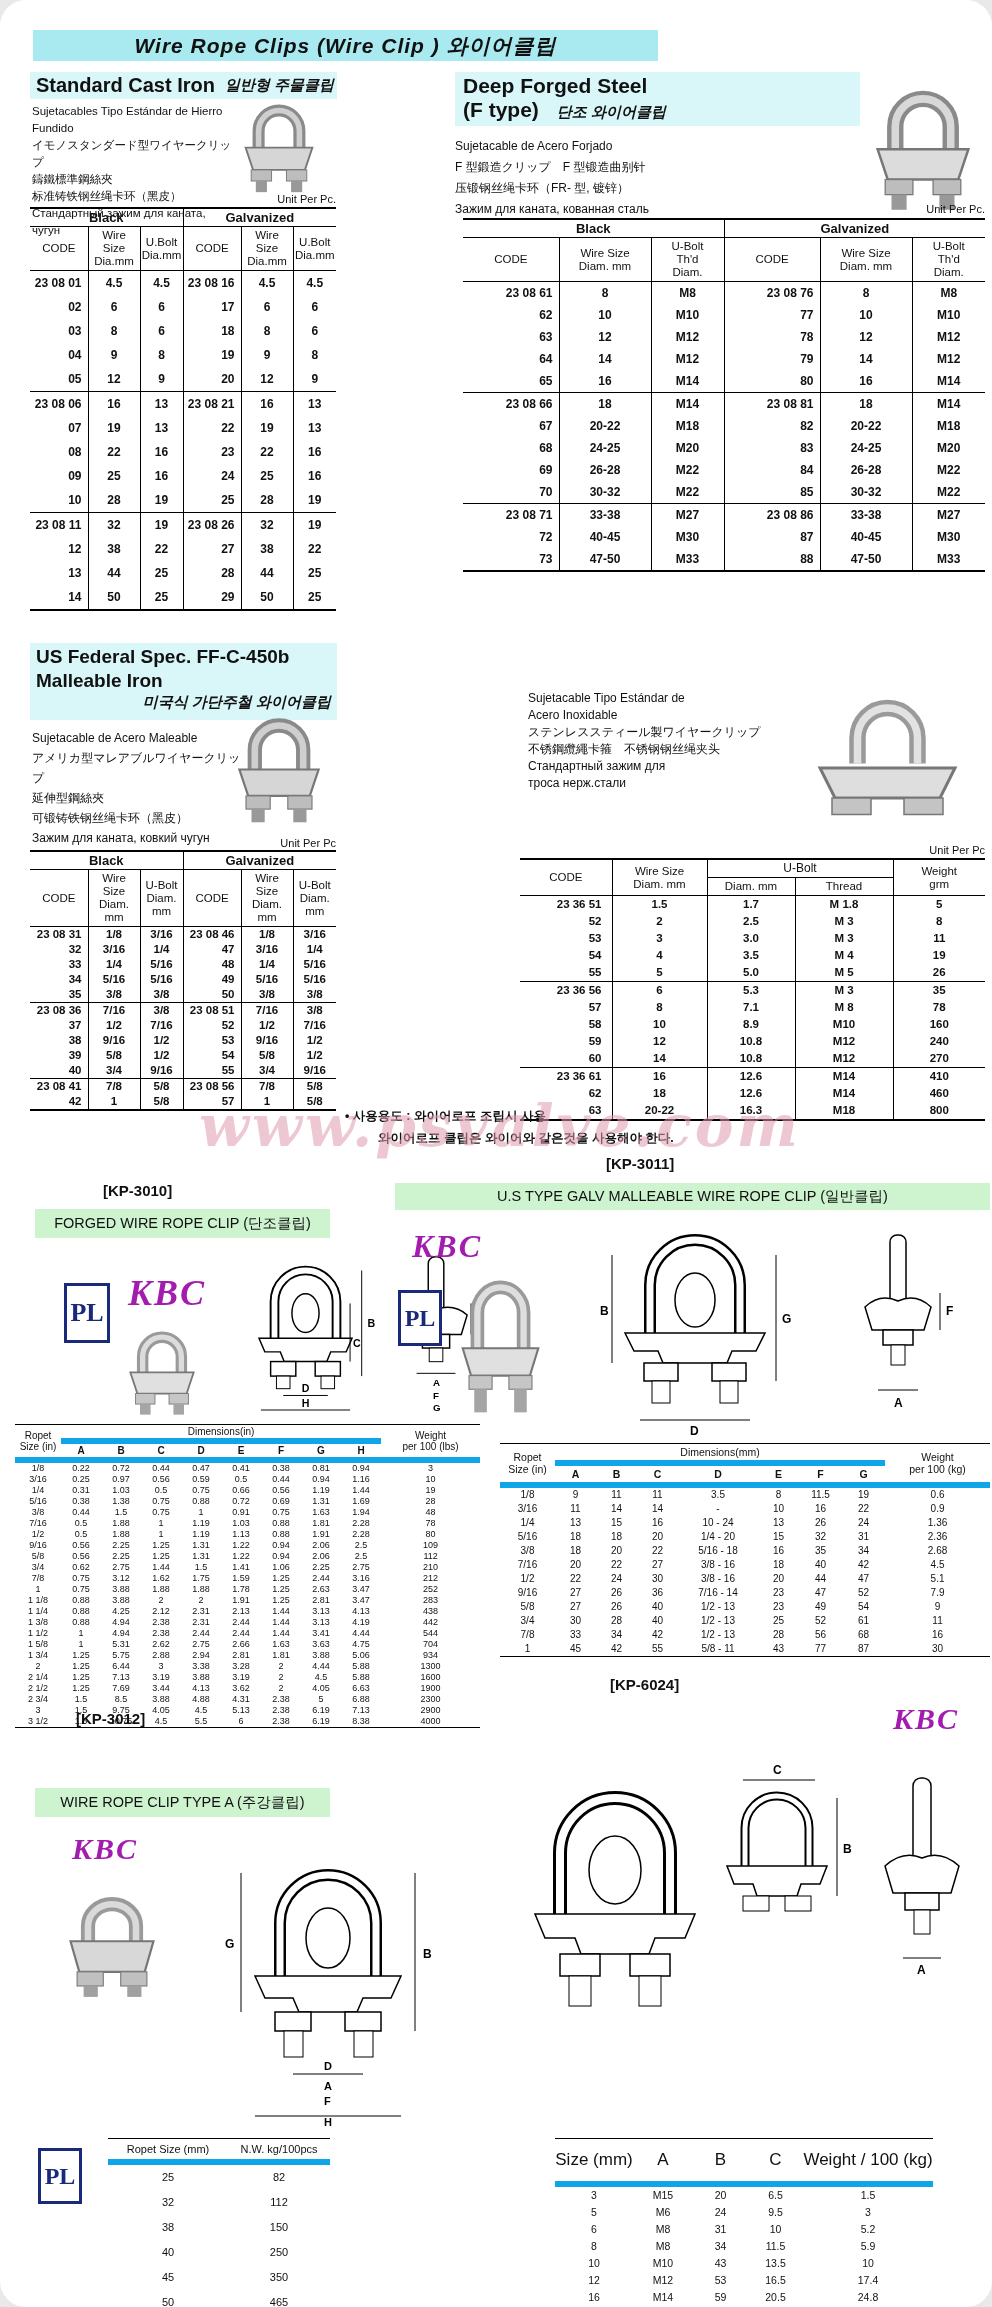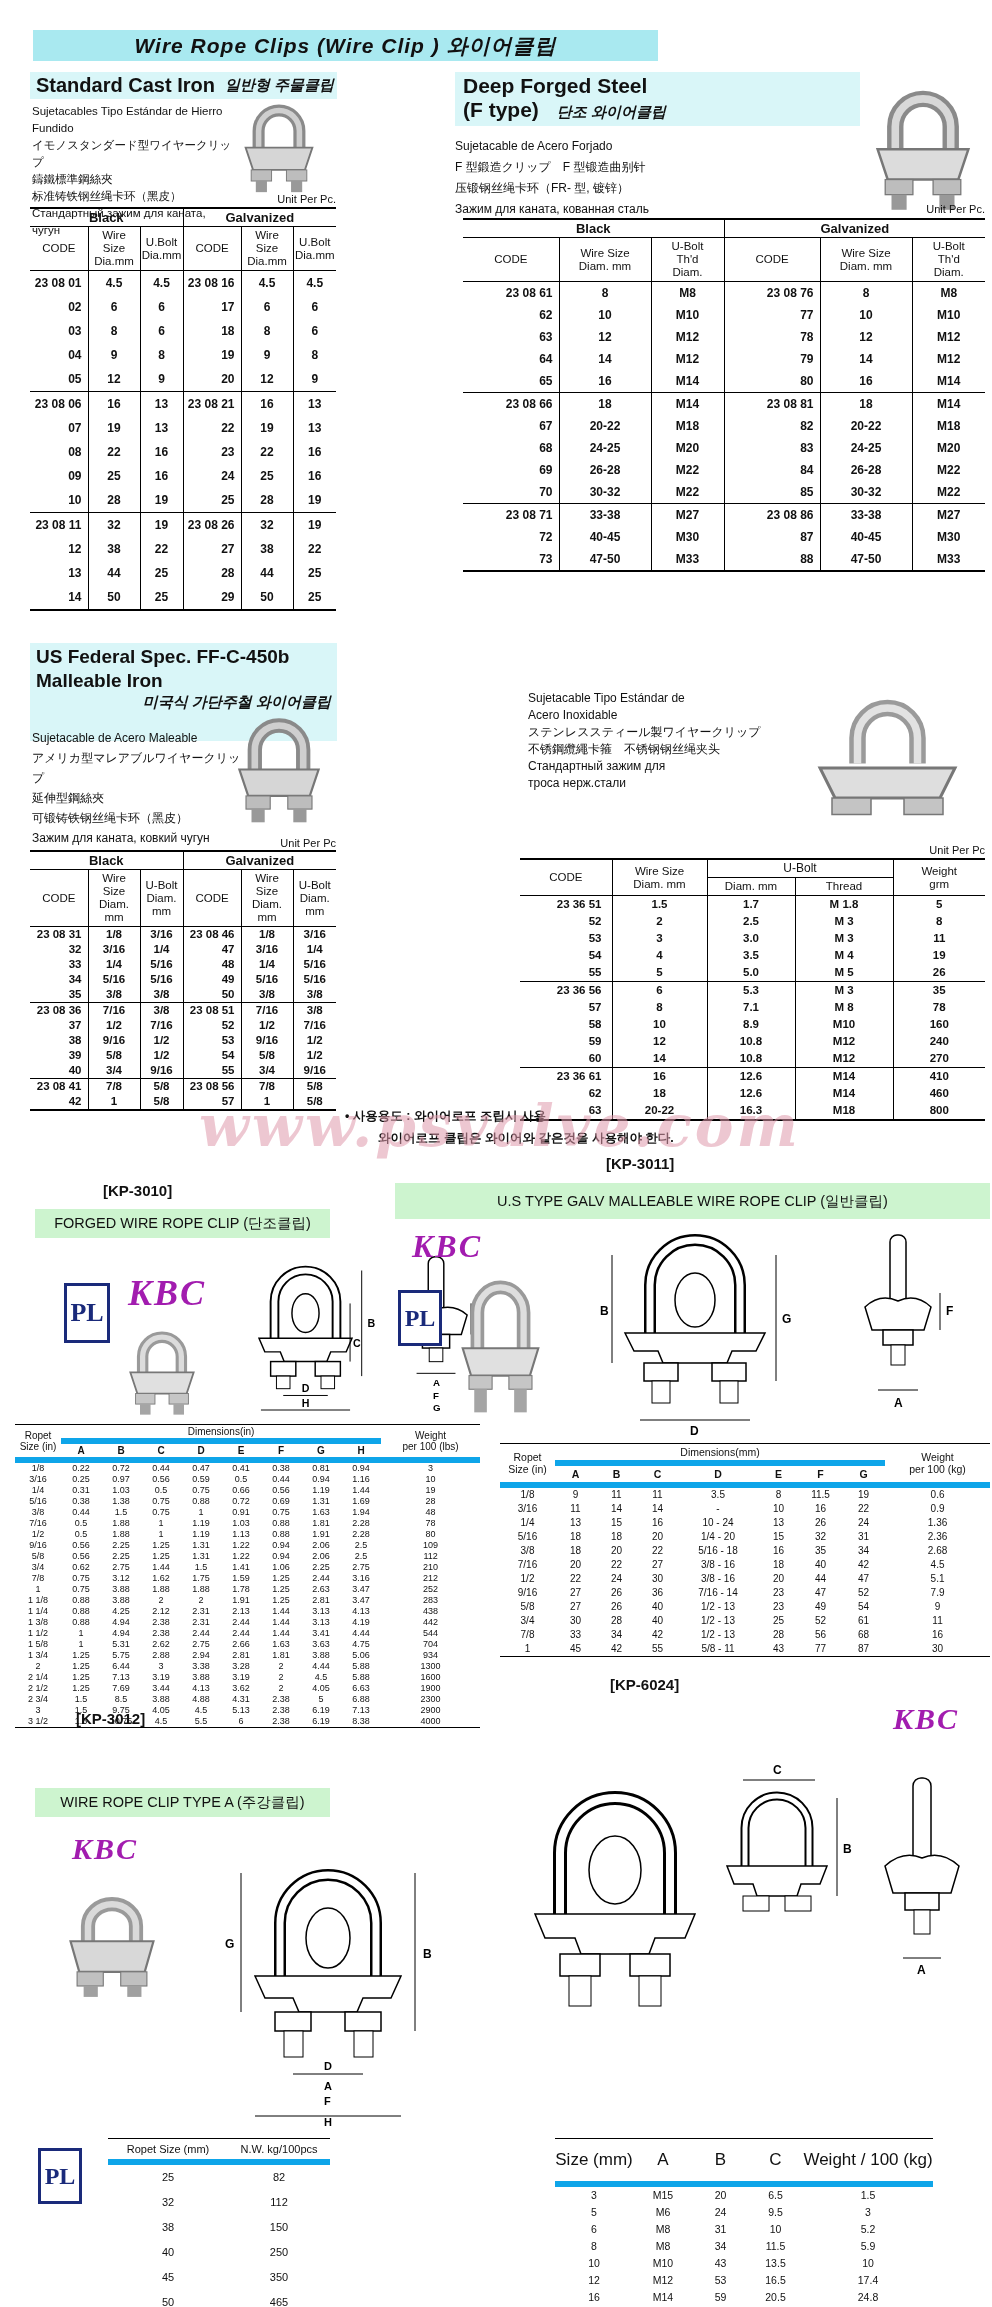--- a/index.html
+++ b/index.html
@@ -1,16 +1,16 @@
 <!DOCTYPE html>
 <html><head>
 <meta charset="utf-8">
 <style>
   html,body{margin:0;padding:0;background:#e9e9e9;}
-  .page{position:relative;width:992px;height:2307px;background:#ffffff;font-family:"Liberation Sans",sans-serif;color:#111;overflow:hidden;}
+  .page{position:relative;width:992px;height:2307px;background:#ffffff;font-family:"Liberation Sans",sans-serif;color:#111;overflow:hidden;border-radius:26px;}
   .abs{position:absolute;}
   
   .banner-top{background:#a9e9f0;text-align:center;font-weight:bold;font-style:italic;font-size:21px;line-height:31px;letter-spacing:1px;}
   
   .sec-head{background:#d9f6f8;font-weight:bold;}
   .sec-title{font-size:20px;font-weight:bold;}
   .sec-kr{font-size:15px;font-weight:bold;font-style:italic;}
   .desc{font-size:11.5px;line-height:17px;}
   .unit{font-size:11px;text-align:right;}
   .note{font-size:12.5px;font-weight:bold;}
@@ -391,21 +391,21 @@
             <td>47-50</td>
             <td>M33</td>
             <td>88</td>
             <td>47-50</td>
             <td>M33</td>
           </tr>
         </tbody>
       </table>
   </div>
 
-  <div class="abs sec-head" style="left:30px;top:643px;width:307px;height:98px;padding:2px 6px 0 6px;box-sizing:border-box;">
+  <div class="abs sec-head" style="left:30px;top:643px;width:307px;height:77px;padding:2px 6px 0 6px;box-sizing:border-box;">
     <div class="sec-title" style="font-size:19px;line-height:24px;">US Federal Spec. FF-C-450b</div>
     <div class="sec-title" style="font-size:19px;line-height:24px;">Malleable Iron</div>
     <div class="sec-kr" style="text-align:right;">미국식 가단주철 와이어클립</div>
   </div>
   <div class="abs desc" style="left:32px;top:728px;width:210px;line-height:20px;font-size:12px;">
     <div>Sujetacable de Acero Maleable</div>
     <div>アメリカ型マレアブルワイヤークリップ</div>
     <div>延伸型鋼絲夾</div>
     <div>可锻铸铁钢丝绳卡环（黑皮）</div>
     <div>Зажим для каната, ковкий чугун</div>
@@ -1063,21 +1063,21 @@
             <td>2.38</td>
             <td>6.19</td>
             <td>8.38</td>
             <td>4000</td>
           </tr>
         </tbody>
       </table>
   </div>
 
   <div class="abs kptag" style="left:606px;top:1155px;">[KP-3011]</div>
-  <div class="abs gbanner" style="left:395px;top:1183px;width:595px;height:36px;">U.S TYPE GALV MALLEABLE WIRE ROPE CLIP (일반클립)</div>
+  <div class="abs gbanner" style="left:395px;top:1183px;width:595px;height:27px;">U.S TYPE GALV MALLEABLE WIRE ROPE CLIP (일반클립)</div>
   <div class="abs kbc" style="left:412px;top:1228px;font-size:32px;">KBC</div>
   <div class="abs plbox" style="left:398px;top:1290px;width:38px;height:50px;">
     <span class="pltxt" style="font-size:24px;">PL</span>
   </div>
   <svg class="abs" style="left:448px;top:1252px;" width="105" height="180" viewBox="0 0 100 160">
     <path d="M28 90 V52 a22 24 0 0 1 44 0 V90" fill="none" stroke="#9a9a9a" stroke-width="13"></path>
     <path d="M28 90 V52 a22 24 0 0 1 44 0 V90" fill="none" stroke="#dedede" stroke-width="6"></path>
     <path d="M14 86 L86 86 L78 112 L22 112 Z" fill="#e0e0e0" stroke="#777" stroke-width="2"></path>
     <rect x="20" y="112" width="22" height="13" fill="#c6c6c6" stroke="#777"></rect>
     <rect x="58" y="112" width="22" height="13" fill="#c6c6c6" stroke="#777"></rect>

